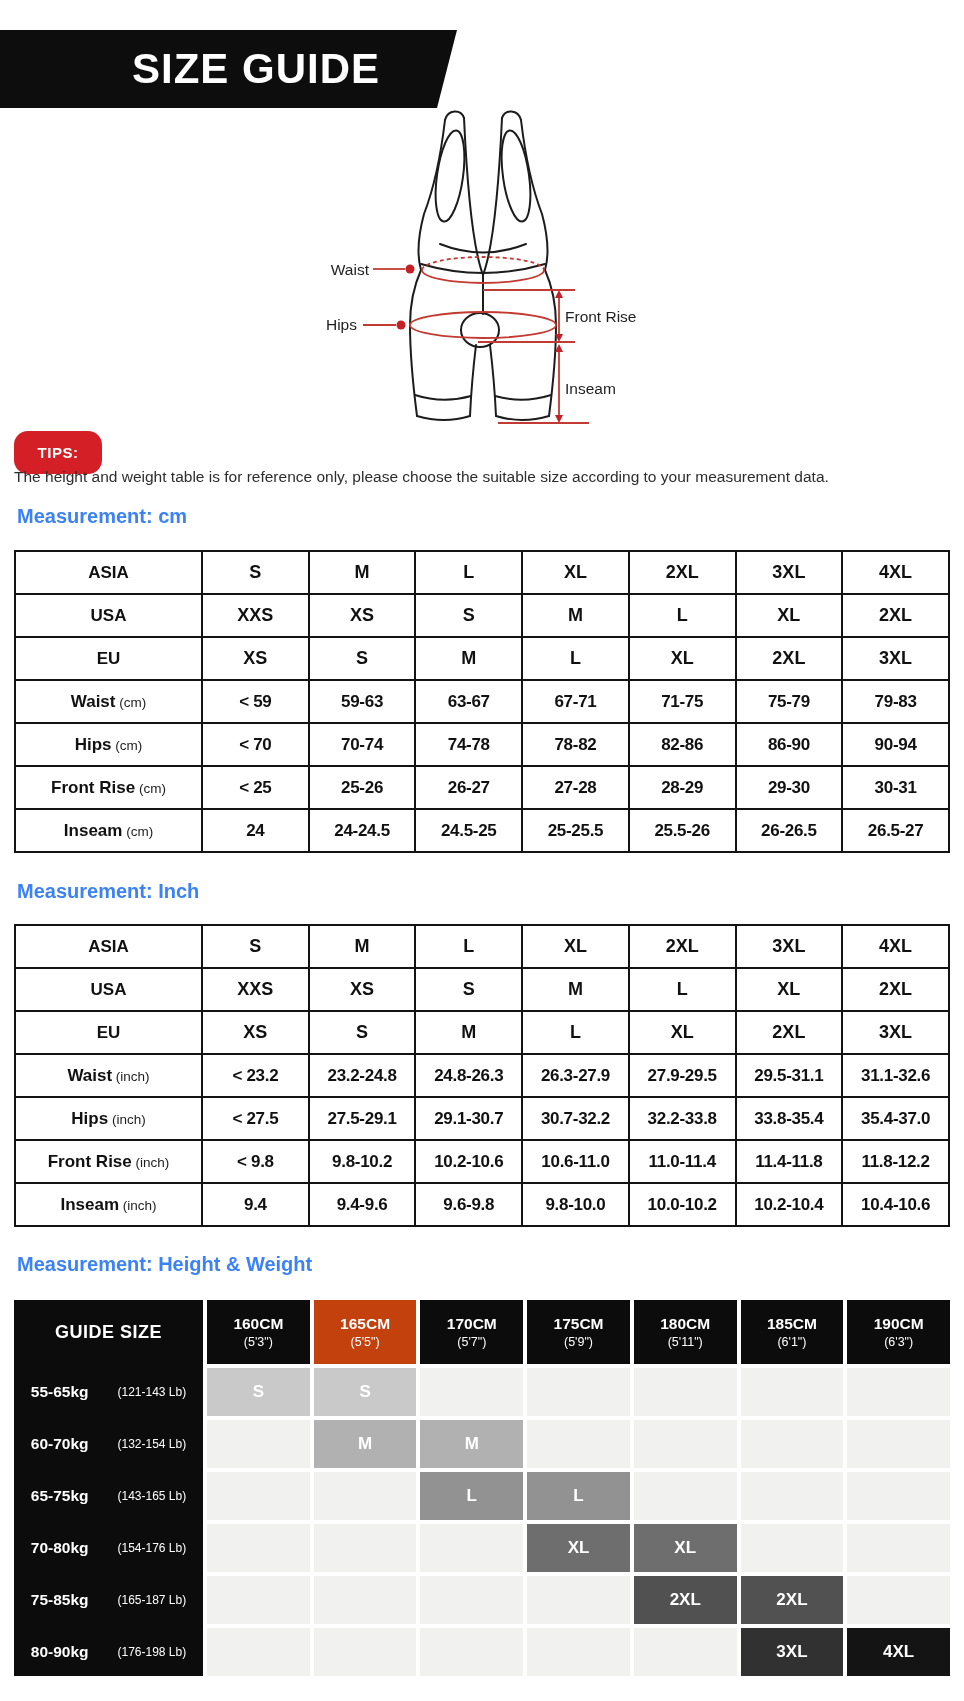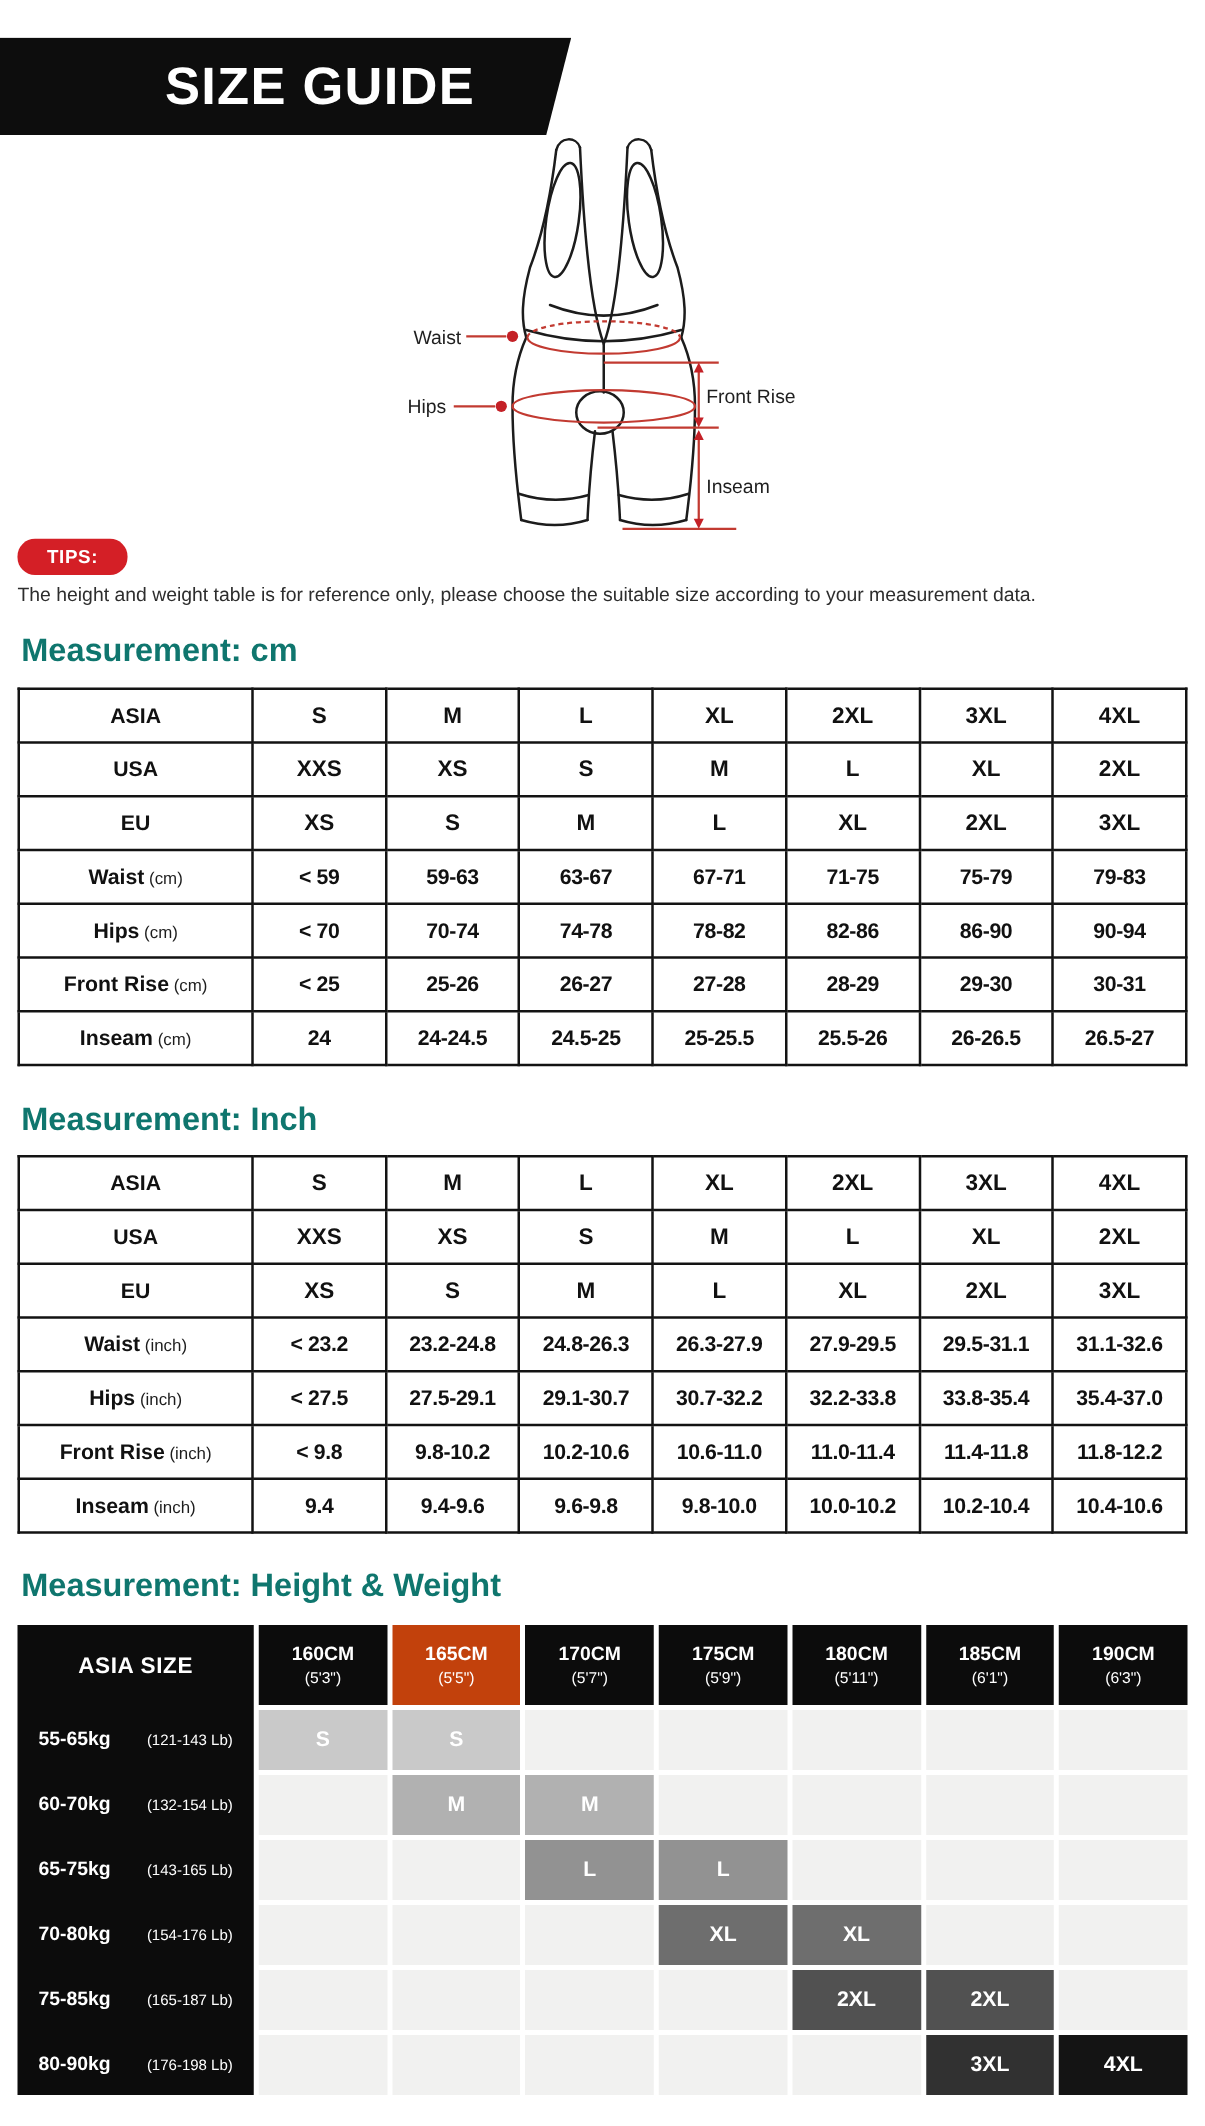--- a/index.html
+++ b/index.html
@@ -11,27 +11,27 @@
           clip-path:polygon(0 0,100% 0,calc(100% - 20px) 100%,0 100%);
           display:flex;align-items:center;justify-content:center;box-sizing:border-box;
           padding-left:55px;}
   .banner-title{color:#ffffff;font-size:42px;font-weight:bold;letter-spacing:1px;white-space:nowrap;}
 
   
   .diagram{position:absolute;left:293px;top:98px;width:380px;height:352px;}
   .diagram text{font-family:"Liberation Sans",sans-serif;}
 
   
-  .tips-badge{position:absolute;top:431px;left:14px;width:88px;height:29px;border-radius:14px;
+  .tips-badge{position:absolute;top:431px;left:14px;width:88px;height:43px;border-radius:14px;
               color:#fff;font-weight:bold;font-size:15px;letter-spacing:.5px;
               display:flex;align-items:center;justify-content:center;}
   .tips-text{position:absolute;top:468px;left:14px;width:936px;font-size:15.5px;color:#2d2d2d;}
 
   
-  .sec-title{position:absolute;left:17px;font-size:26px;font-weight:bold;color:#0f766e;}
+  .sec-title{position:absolute;left:17px;font-size:20px;font-weight:bold;color:#3b82f6;}
   #cm-title{top:505px;} #inch-title{top:880px;} #hw-title{top:1253px;}
 
   
   .m-table{position:absolute;left:14px;width:936px;border-collapse:collapse;table-layout:fixed;}
   #cm-table{top:550px;} #inch-table{top:924px;}
   .m-table td{border:2px solid #131313;height:41px;text-align:center;vertical-align:middle;
               color:#111;padding:0;}
   .m-table td.lab{font-weight:bold;font-size:17px;}
   .m-table td.lab .unit{font-weight:normal;font-size:13.5px;color:#1d1d1d;}
   .m-table td.code{font-weight:bold;font-size:18px;}
@@ -277,21 +277,21 @@
           <td class="val">10.0-10.2</td>
           <td class="val">10.2-10.4</td>
           <td class="val">10.4-10.6</td>
         </tr>
       </tbody>
   </table>
 
   <div class="sec-title" id="hw-title">Measurement: Height &amp; Weight</div>
   <div class="hw" id="hw-table">
       <div class="hw-row hw-hrow">
-        <div class="hw-corner">ASIA SIZE</div>
+        <div class="hw-corner">GUIDE SIZE</div>
         <div class="hw-hcell" style="background: rgb(12, 12, 12);">
           <div class="cmv">160CM</div>
           <div class="ftv">(5'3")</div>
         </div>
         <div class="hw-hcell" style="background: #c2410c;">
           <div class="cmv">165CM</div>
           <div class="ftv">(5'5")</div>
         </div>
         <div class="hw-hcell" style="background: rgb(12, 12, 12);">
           <div class="cmv">170CM</div>

